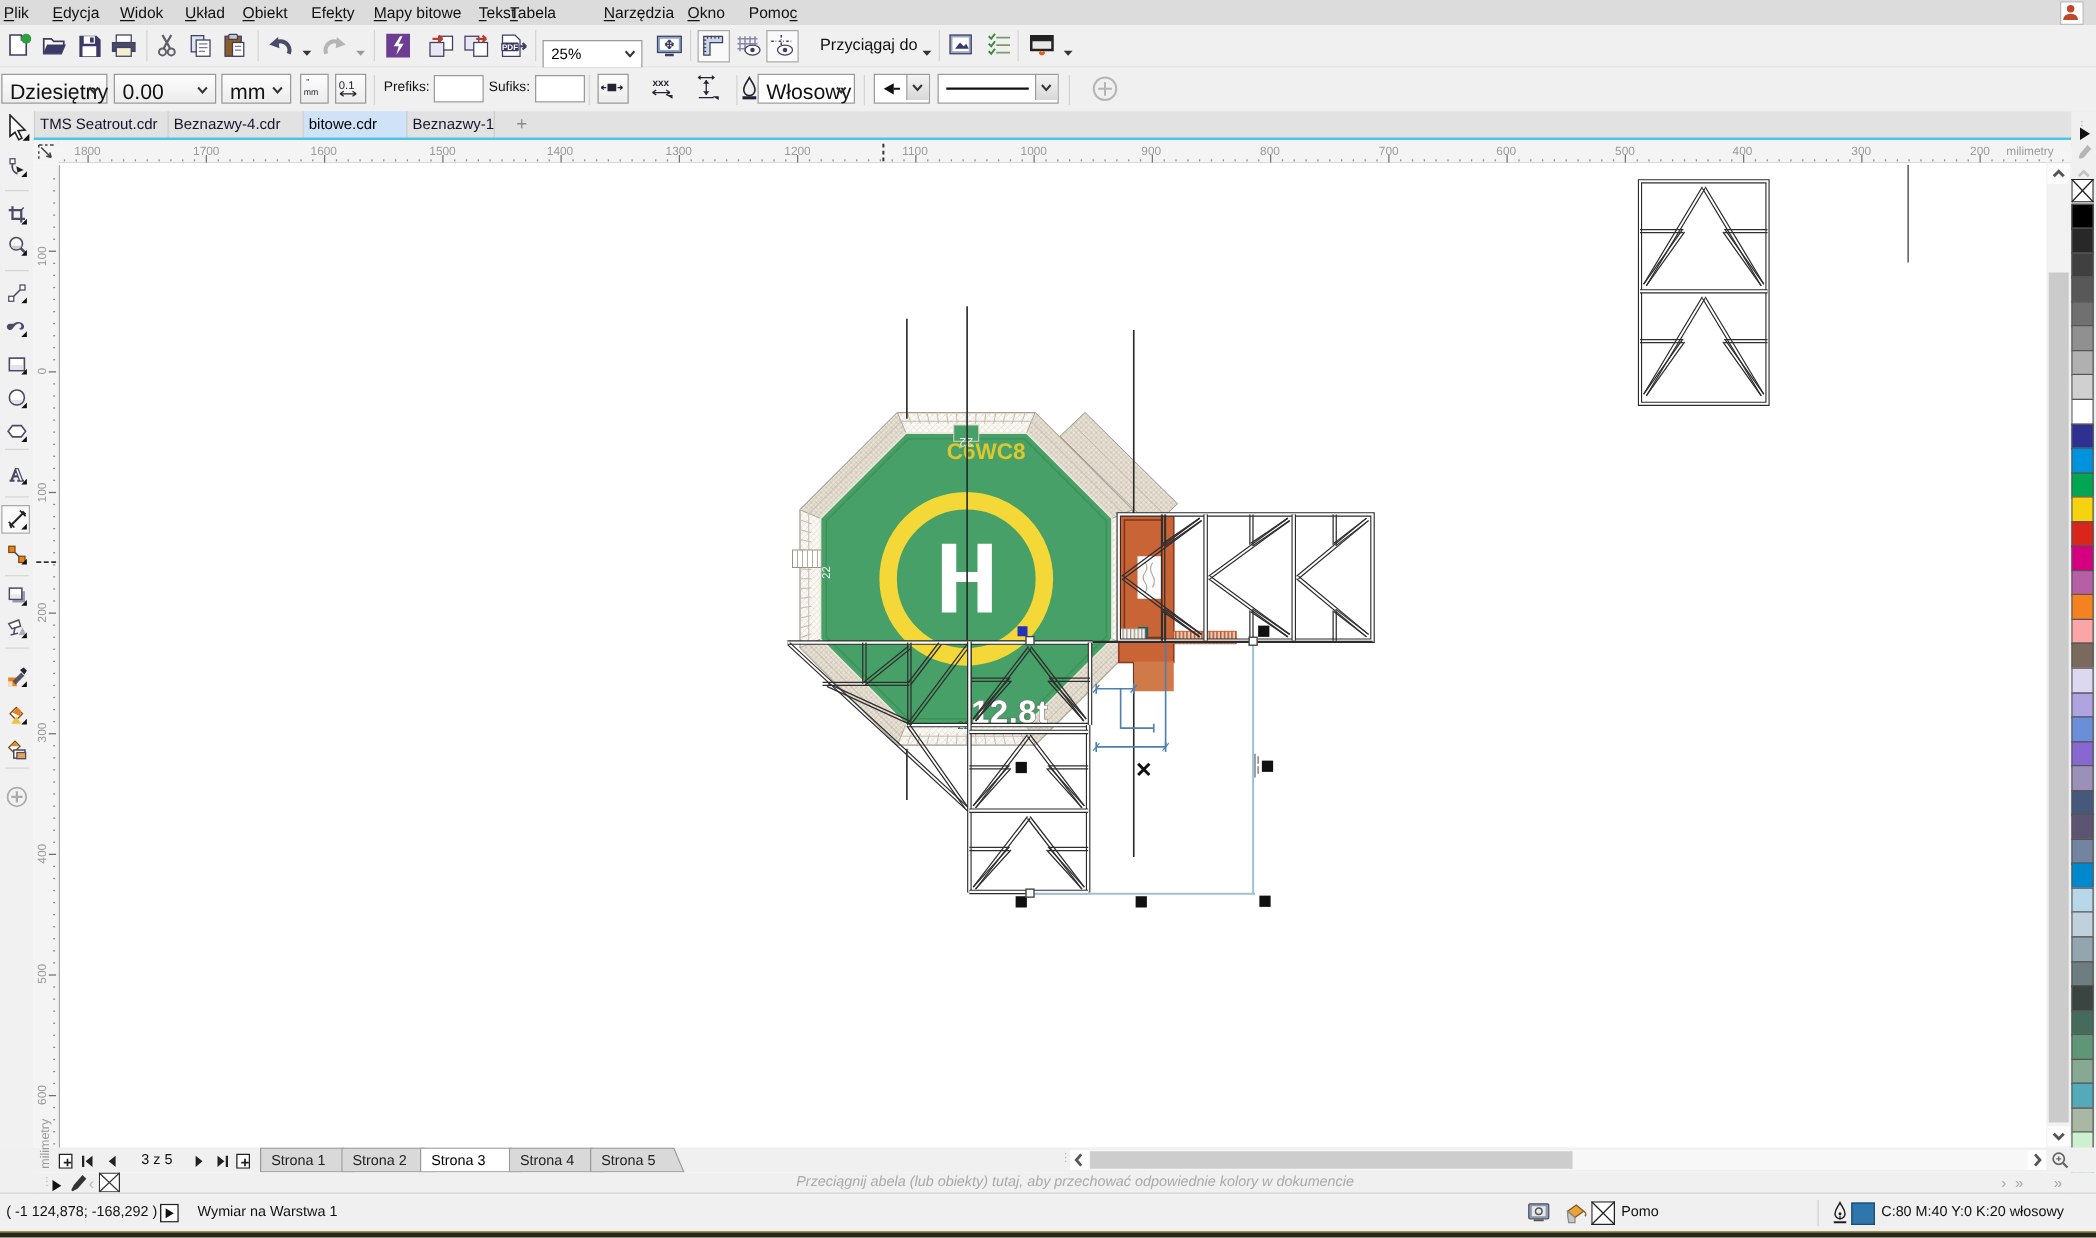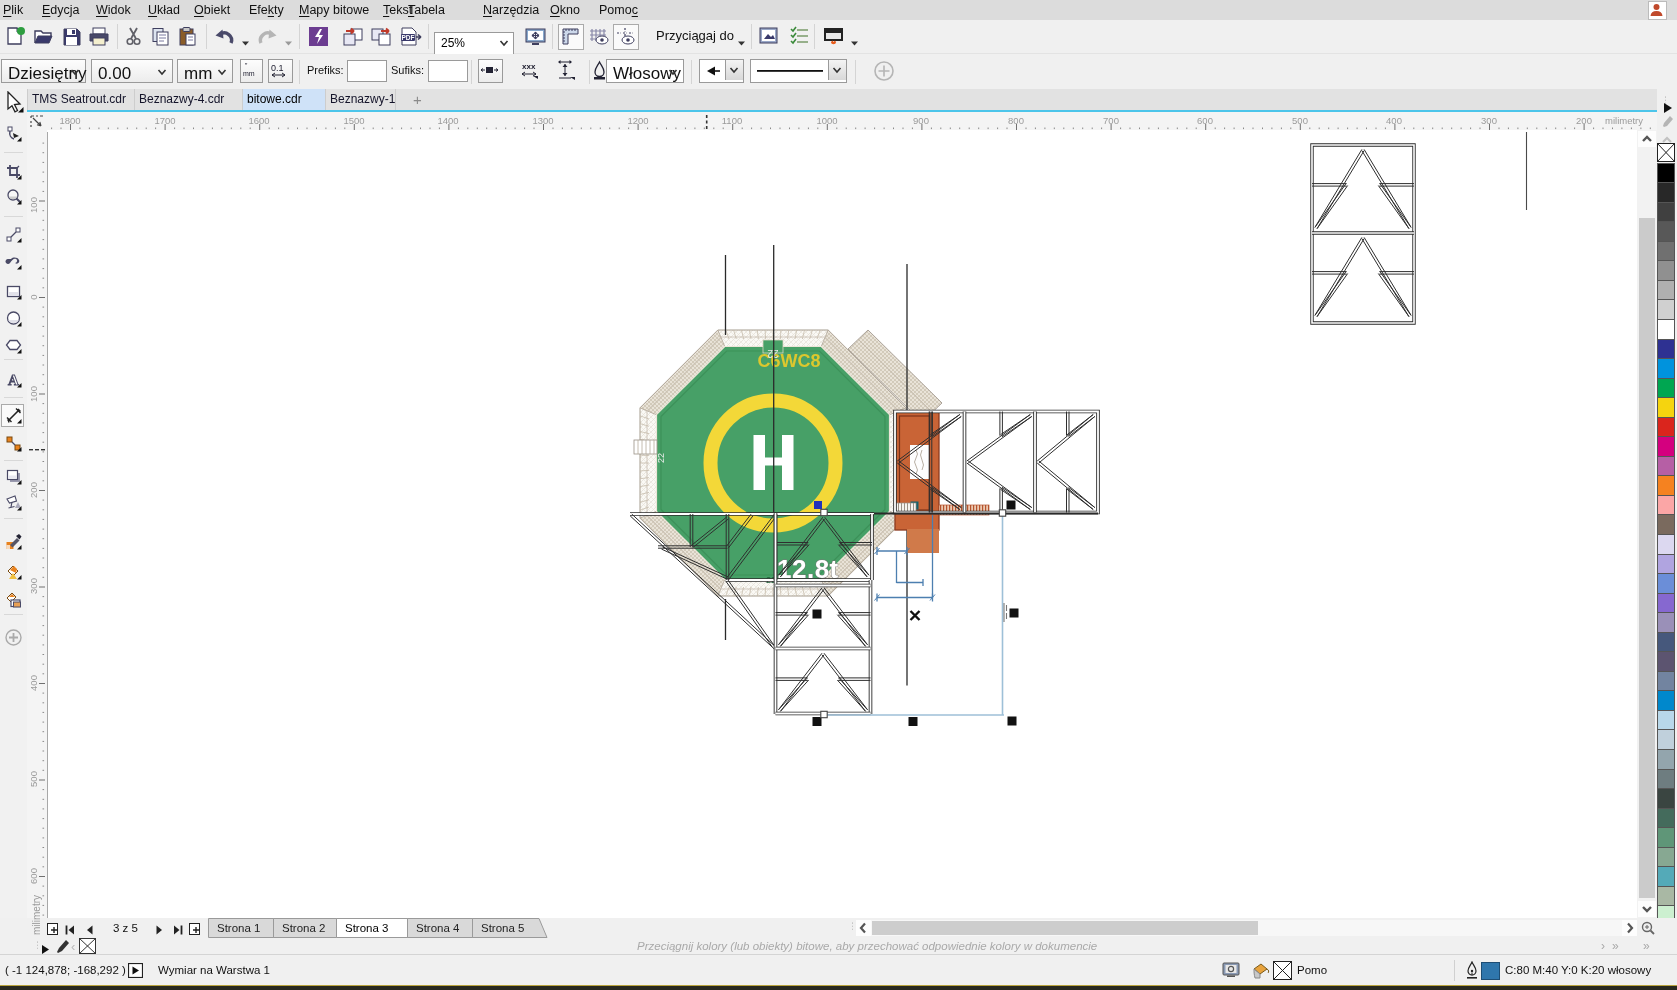--- a/index.html
+++ b/index.html
@@ -988,21 +988,21 @@
       </svg></div>
  <div style="position:absolute;left:55px;top:1px"><svg width="15" height="16" viewBox="0 0 15 16">
         <path d="M11 1 l3 3 -7 8 -4 2 -1 -1 2 -4 z" fill="#333"></path>
       </svg></div>
  <div style="position:absolute;left:71px;top:1px;color:#b9b9b9;font-size:13px">‹</div>
  <div style="position:absolute;left:79px;top:0px"><svg width="17" height="16" viewBox="0 0 17 16">
         <rect x="0.5" y="0.5" width="16" height="15" fill="#fff" stroke="#333"></rect>
         <line x1="0" y1="0" x2="17" y2="16" stroke="#333"></line>
         <line x1="17" y1="0" x2="0" y2="16" stroke="#333"></line>
       </svg></div>
- <div style="position:absolute;left:637px;top:2px;color:#a9a9a9;font-size:11.5px;font-style:italic">Przeciągnij kolory (lub obiekty) bitowe, aby przechować odpowiednie kolory w dokumencie</div>
+ <div style="position:absolute;left:637px;top:2px;color:#a9a9a9;font-size:11.5px;font-style:italic">Przeciągnij abela (lub obiekty) tutaj, aby przechować odpowiednie kolory w dokumencie</div>
  <div style="position:absolute;left:1601px;top:1px;color:#a9a9a9;font-size:12px">›</div>
  <div style="position:absolute;left:1612px;top:1px;color:#a9a9a9;font-size:12px">»</div>
  <div style="position:absolute;left:1643px;top:1px;color:#a9a9a9;font-size:12px">»</div>
 </div>
 
 <div class="abs statusbar">
  <span style="position:absolute;left:5px;top:9px">( -1 124,878; -168,292 )</span>
  <span style="position:absolute;left:128px;top:8px"><svg width="15" height="15" viewBox="0 0 15 15">
         <rect x="0.5" y="0.5" width="14" height="14" fill="#fff" stroke="#222" stroke-width="1.2"></rect>
         <path d="M4.5 3.5 L11 7.5 L4.5 11.5 z" fill="#111"></path>

